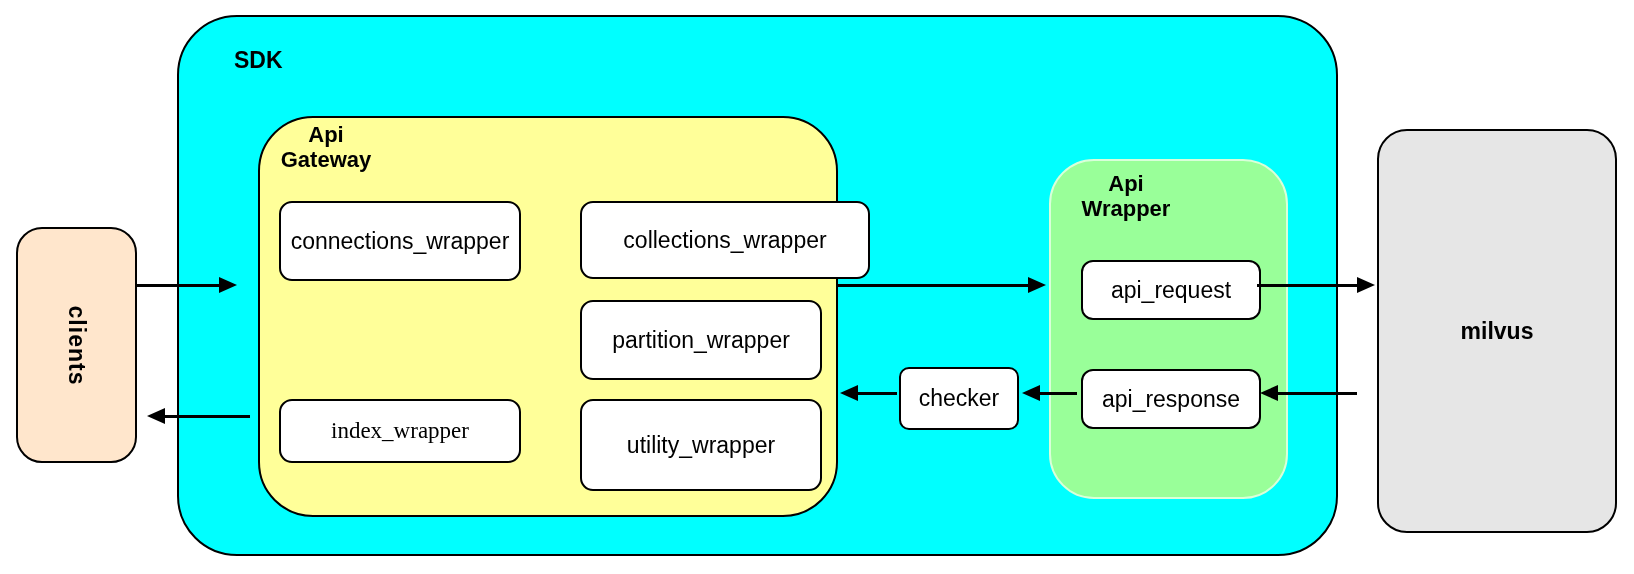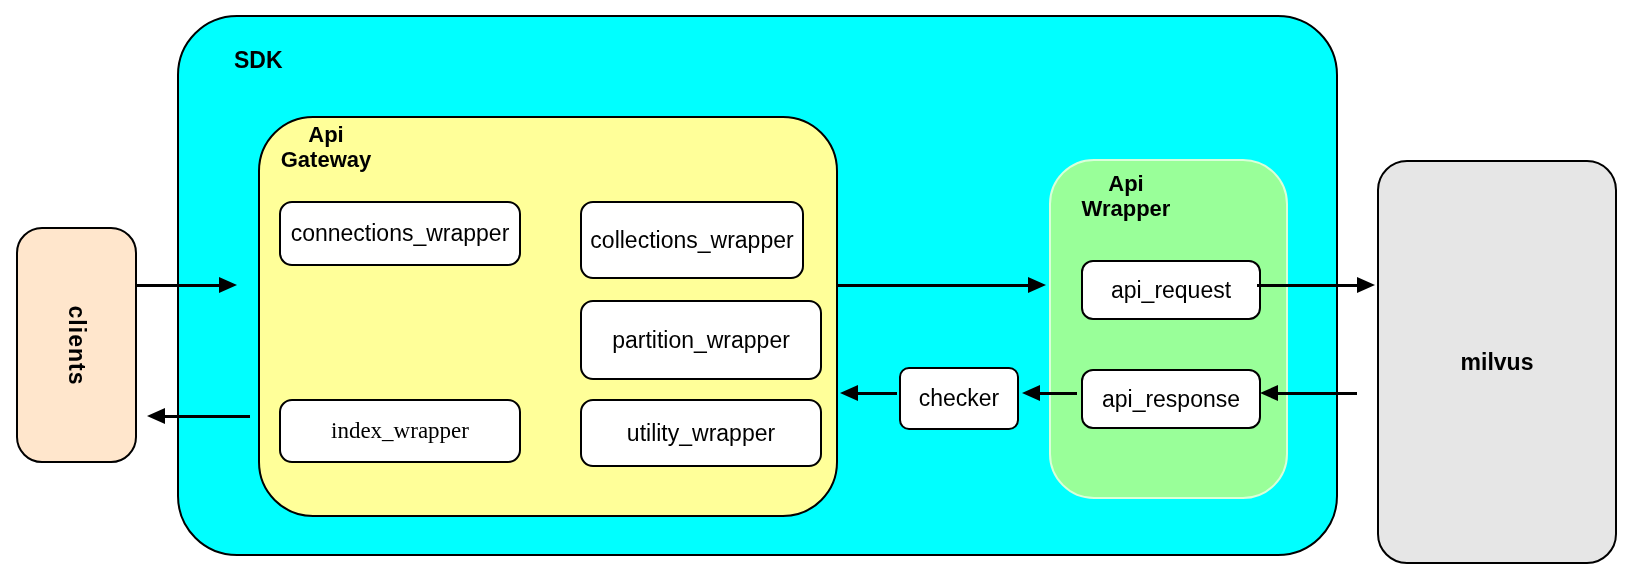--- a/index.html
+++ b/index.html
@@ -17,38 +17,38 @@
   #clients .rot{transform:rotate(90deg);font-size:23px;font-weight:700;letter-spacing:1px;}
 
   
   #sdk{left:177px;top:15px;width:1161px;height:541px;border-radius:60px;background:#00FFFF;}
   #sdk-label{position:absolute;left:55px;top:30px;}
 
   
   #api-wrapper{position:absolute;left:79px;top:99px;width:580px;height:401px;border-radius:55px;background:#FFFF99;border:2px solid #000;box-sizing:border-box;}
   #aw-label{position:absolute;left:0;top:4px;width:132px;text-align:center;font-size:22px;font-weight:700;line-height:25px;}
   .wbox{position:absolute;box-sizing:border-box;background:#FFFFFF;border:2px solid #000;border-radius:13px;}
-  #wb0{left:19px; top:83px; width:242px;height:65px;}
-  #wb1{left:320px;top:83px; width:224px;height:78px;}
+  #wb0{left:19px; top:83px; width:242px;height:80px;}
+  #wb1{left:320px;top:83px; width:290px;height:78px;}
   #wb2{left:19px; top:182px;width:242px;height:80px;}
   #wb3{left:320px;top:182px;width:242px;height:80px;align-items:center;}
   #wb4{left:19px; top:281px;width:242px;height:64px;font-family:Liberation Serif, serif;}
-  #wb5{left:320px;top:281px;width:242px;height:68px;}
+  #wb5{left:320px;top:281px;width:242px;height:92px;}
 
   
   #checker{position:absolute;left:720px;top:350px;width:120px;height:63px;border-radius:10px;background:#fff;border:2px solid #000;box-sizing:border-box;}
 
   
   #api-gateway{position:absolute;left:870px;top:142px;width:239px;height:340px;border-radius:45px;background:#99FF99;border:2px solid #d9ffd9;box-sizing:border-box;}
   #ag-label{position:absolute;left:0;top:10px;width:150px;text-align:center;font-size:22px;font-weight:700;line-height:25px;}
   #api-request{position:absolute;left:30px;top:99px;width:180px;height:60px;border-radius:12px;background:#fff;border:2px solid #000;box-sizing:border-box;}
   #api-response{position:absolute;left:30px;top:208px;width:180px;height:60px;border-radius:12px;background:#fff;border:2px solid #000;box-sizing:border-box;}
 
   
-  #milvus{left:1377px;top:160px;width:240px;height:404px;border-radius:30px;background:#E6E6E6;}
+  #milvus{left:1377px;top:129px;width:240px;height:404px;border-radius:30px;background:#E6E6E6;}
 
   
   .arrow{position:absolute;height:3px;background:#000;z-index:6;}
   .arrow::after{content:"";position:absolute;top:-7px;width:0;height:0;border-top:8px solid transparent;border-bottom:8px solid transparent;}
   .arrow-right::after{right:-18px;border-left:18px solid #000;}
   .arrow-left::after{left:-18px;border-right:18px solid #000;}
   #a1{left:136px;top:284px;width:83px;}
   #a2{left:165px;top:415px;width:85px;}
   #a3{left:836px;top:284px;width:192px;}
   #a4{left:1257px;top:284px;width:100px;}

